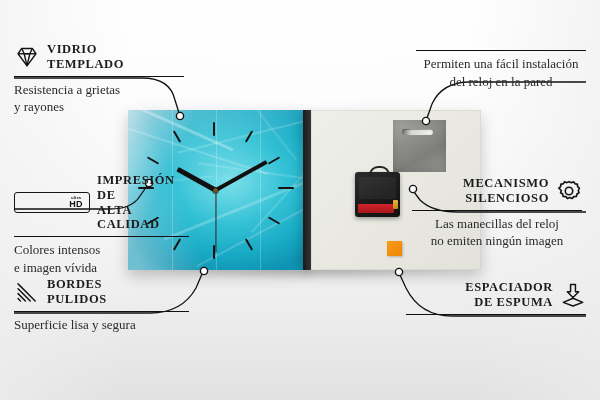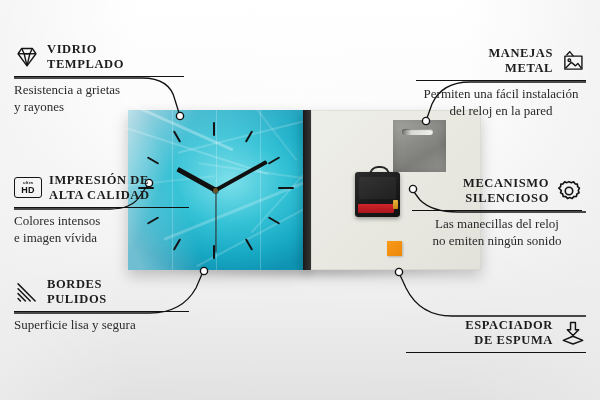--- a/index.html
+++ b/index.html
@@ -117,21 +117,21 @@
     font-family:"Liberation Serif", serif;
     font-size:13px;color:#2a2a2a;line-height:1.34;white-space:pre-line;
   }
   .callout.right .desc{text-align:center;}
   .ico{width:26px;height:26px;flex:0 0 26px;display:block;}
   .ico svg{display:block;width:26px;height:26px;}
 
   
   .hd{
     width:26px;height:19px;flex:0 0 26px;border:1.4px solid #151515;border-radius:3px;
-    display:flex;flex-direction:column;align-items:center;justify-content:center;line-height:1;
+    display:flex;flex-direction:column;align-items:center;justify-content:center;line-height:1;padding-left:48px;
   }
   .hd .u{font-family:"Liberation Sans",sans-serif;font-size:4.2px;font-weight:700;letter-spacing:.2px;color:#151515;}
   .hd .h{font-family:"Liberation Sans",sans-serif;font-size:9px;font-weight:700;letter-spacing:.3px;color:#151515;margin-top:.5px;}
 
   
   #wires{position:absolute;left:0;top:0;z-index:5;}
 </style>
 </head>
 <body>
 
@@ -264,58 +264,44 @@
           </svg>
       </span>
       <span class="title">BORDES
 PULIDOS</span>
     </div>
     <div class="rule"></div>
     <div class="desc">Superficie lisa y segura</div>
   </div>
 
   <div class="callout right" style="left:416px;top:46px;width:170px;">
-    <div class="head">
-      <span class="title">MANEJAS
-METAL</span>
-      <span class="ico">
-        <svg viewBox="0 0 32 32">
-            <g fill="none" stroke="#141414" stroke-width="1.7" stroke-linejoin="round">
-          <rect x="6" y="10" width="21" height="16"></rect>
-          <path d="M16.5 10 L12 4.5 L8 9"></path>
-          <circle cx="11.5" cy="15" r="1.6"></circle>
-          <path d="M6.8 25 L14 17.5 L19 22 L22 19 L26.4 25"></path>
-        </g>
-          </svg>
-      </span>
-    </div>
     <div class="rule"></div>
     <div class="desc">Permiten una fácil instalación
 del reloj en la pared</div>
   </div>
 
   <div class="callout right" style="left:412px;top:176px;width:170px;">
     <div class="head">
       <span class="title">MECANISMO
 SILENCIOSO</span>
       <span class="ico">
         <svg viewBox="0 0 32 32">
             <g fill="none" stroke="#141414" stroke-width="2" stroke-linejoin="round">
           <path d="M16 4.5 l3 1.2 2.6-1.1 1.9 2.6 2.8.3.3 3.2 2.2 1.8-1.4 2.9 1 2.7-2.6 1.6-.7 3-3.2.2-2 2.4-2.9-1.2-2.9 1.2-2-2.4-3.2-.2-.7-3-2.6-1.6 1-2.7L3.5 12.5l2.2-1.8.3-3.2 2.8-.3L10.7 4.6 13.3 5.7Z"></path>
           <circle cx="16" cy="16" r="4.6"></circle>
         </g>
           </svg>
       </span>
     </div>
     <div class="rule"></div>
     <div class="desc">Las manecillas del reloj
-no emiten ningún sonido</div>
-  </div>
-
-  <div class="callout right" style="left:406px;top:280px;width:180px;margin-top:38px;">
+no emiten ningún imagen</div>
+  </div>
+
+  <div class="callout right" style="left:406px;top:280px;width:180px;">
     <div class="head">
       <span class="title">ESPACIADOR
 DE ESPUMA</span>
       <span class="ico">
         <svg viewBox="0 0 32 32">
             <g fill="none" stroke="#141414" stroke-width="1.8" stroke-linejoin="round">
           <path d="M13 3 h6 v9 h4 l-7 7 -7 -7 h4 Z"></path>
           <path d="M16 20 L4 25 L16 29.5 L28 25 Z"></path>
         </g>
           </svg>

